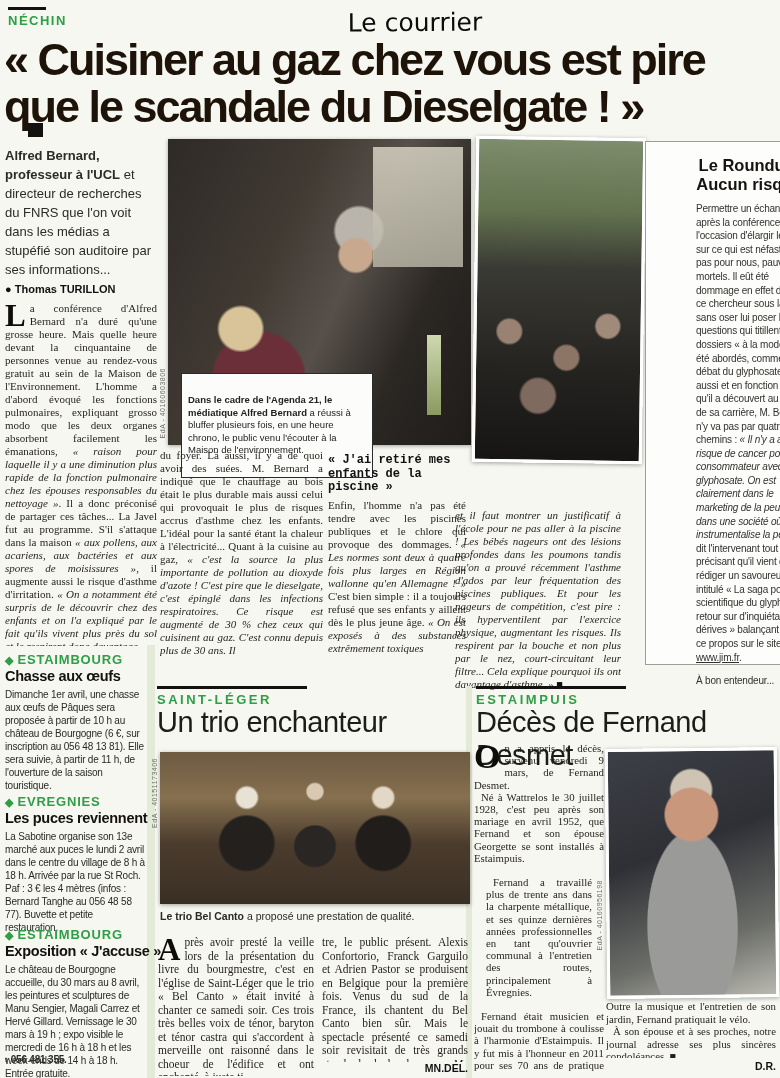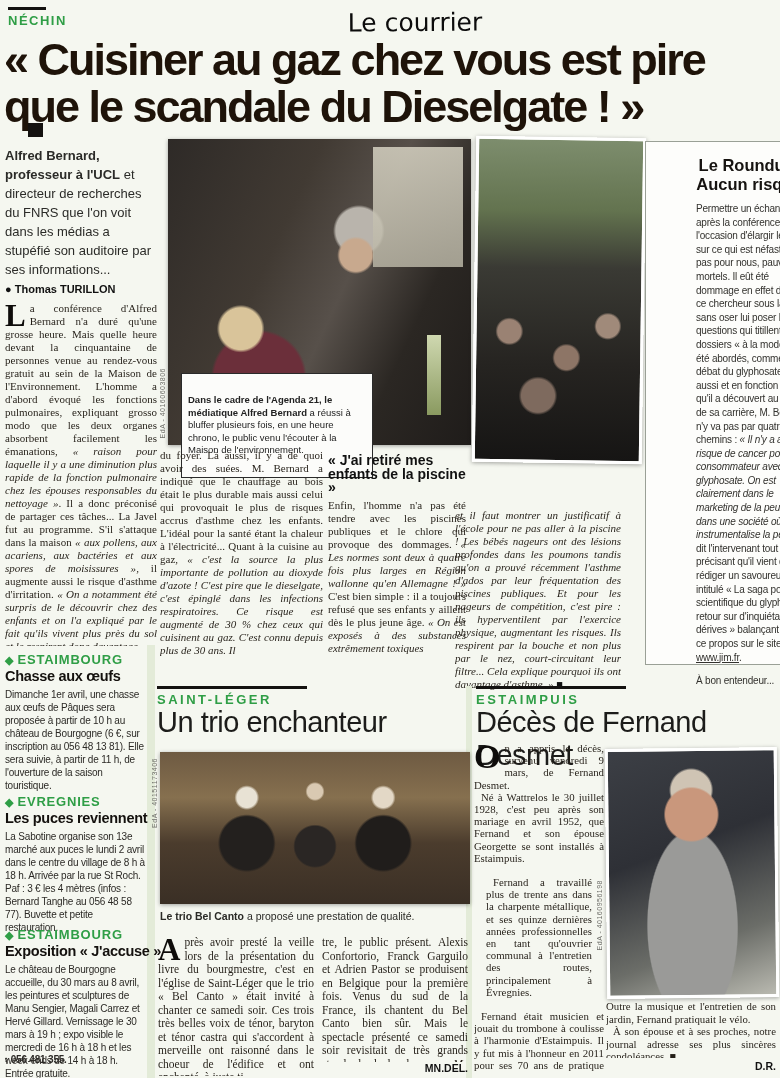--- a/index.html
+++ b/index.html
@@ -13,21 +13,21 @@
   .rule{background:#141210;}
   .gutter{background:#e3ebd8;}
 
   .nechin-label{font-size:13px;font-weight:bold;letter-spacing:1.5px;color:#2f9e46;}
   .handwritten{font-family:"DejaVu Sans",sans-serif;font-size:25px;font-weight:500;color:#0c0c0c;transform:rotate(-0.4deg);}
   .headline{font-size:45px;line-height:47px;font-weight:bold;letter-spacing:-2px;color:#1e1309;}
   .intro{font-size:13px;line-height:19px;color:#2b2b28;}
   .byline{font-size:11px;font-weight:bold;color:#111;}
   .bodycol{font-size:11px;line-height:13px;color:#241f18;overflow:hidden;}
   .dropcap{float:left;font-family:"Liberation Serif",serif;font-weight:bold;font-size:31px;line-height:25px;padding:1px 4px 0 0;color:#0e0c0a;}
-  .subhead{font-family:Liberation Sans, sans-serif;font-weight:bold;font-size:14px;line-height:13.5px;color:#111;margin:5px 0 4px;text-align:left;}
+  .subhead{font-family:Liberation Mono, monospace;font-weight:bold;font-size:12px;line-height:13.5px;color:#111;margin:5px 0 4px;text-align:left;}
   .caption-box{background:#fcfcfa;border:1px solid #2a2a2a;padding:20px 6px;font-size:9.5px;line-height:12.5px;color:#222;}
   .vcredit{writing-mode:vertical-rl;transform:rotate(180deg);font-size:7px;color:#6d6d68;letter-spacing:0.5px;}
   .photo{box-shadow:0 1px 4px rgba(0,0,0,0.35);}
   .sidebar-box{background:#fdfdfb;border:1px solid #9aa096;padding-left:42px;}
   .sidebar-title{font-size:16.5px;line-height:19px;font-weight:bold;color:#161310;text-align:center;}
   .sidebar-body{font-size:10px;line-height:13.6px;letter-spacing:-0.2px;color:#33322e;text-align:left;}
   .brief-head{font-size:13px;font-weight:bold;letter-spacing:0.8px;color:#2f9e46;}
   .brief-head .diamond{font-size:11px;letter-spacing:0;margin-right:4px;}
   .brief-title{font-size:14.5px;font-weight:bold;letter-spacing:-0.3px;color:#14110e;}
   .brief-text{font-size:10px;line-height:13px;letter-spacing:-0.2px;color:#2c2a26;}

